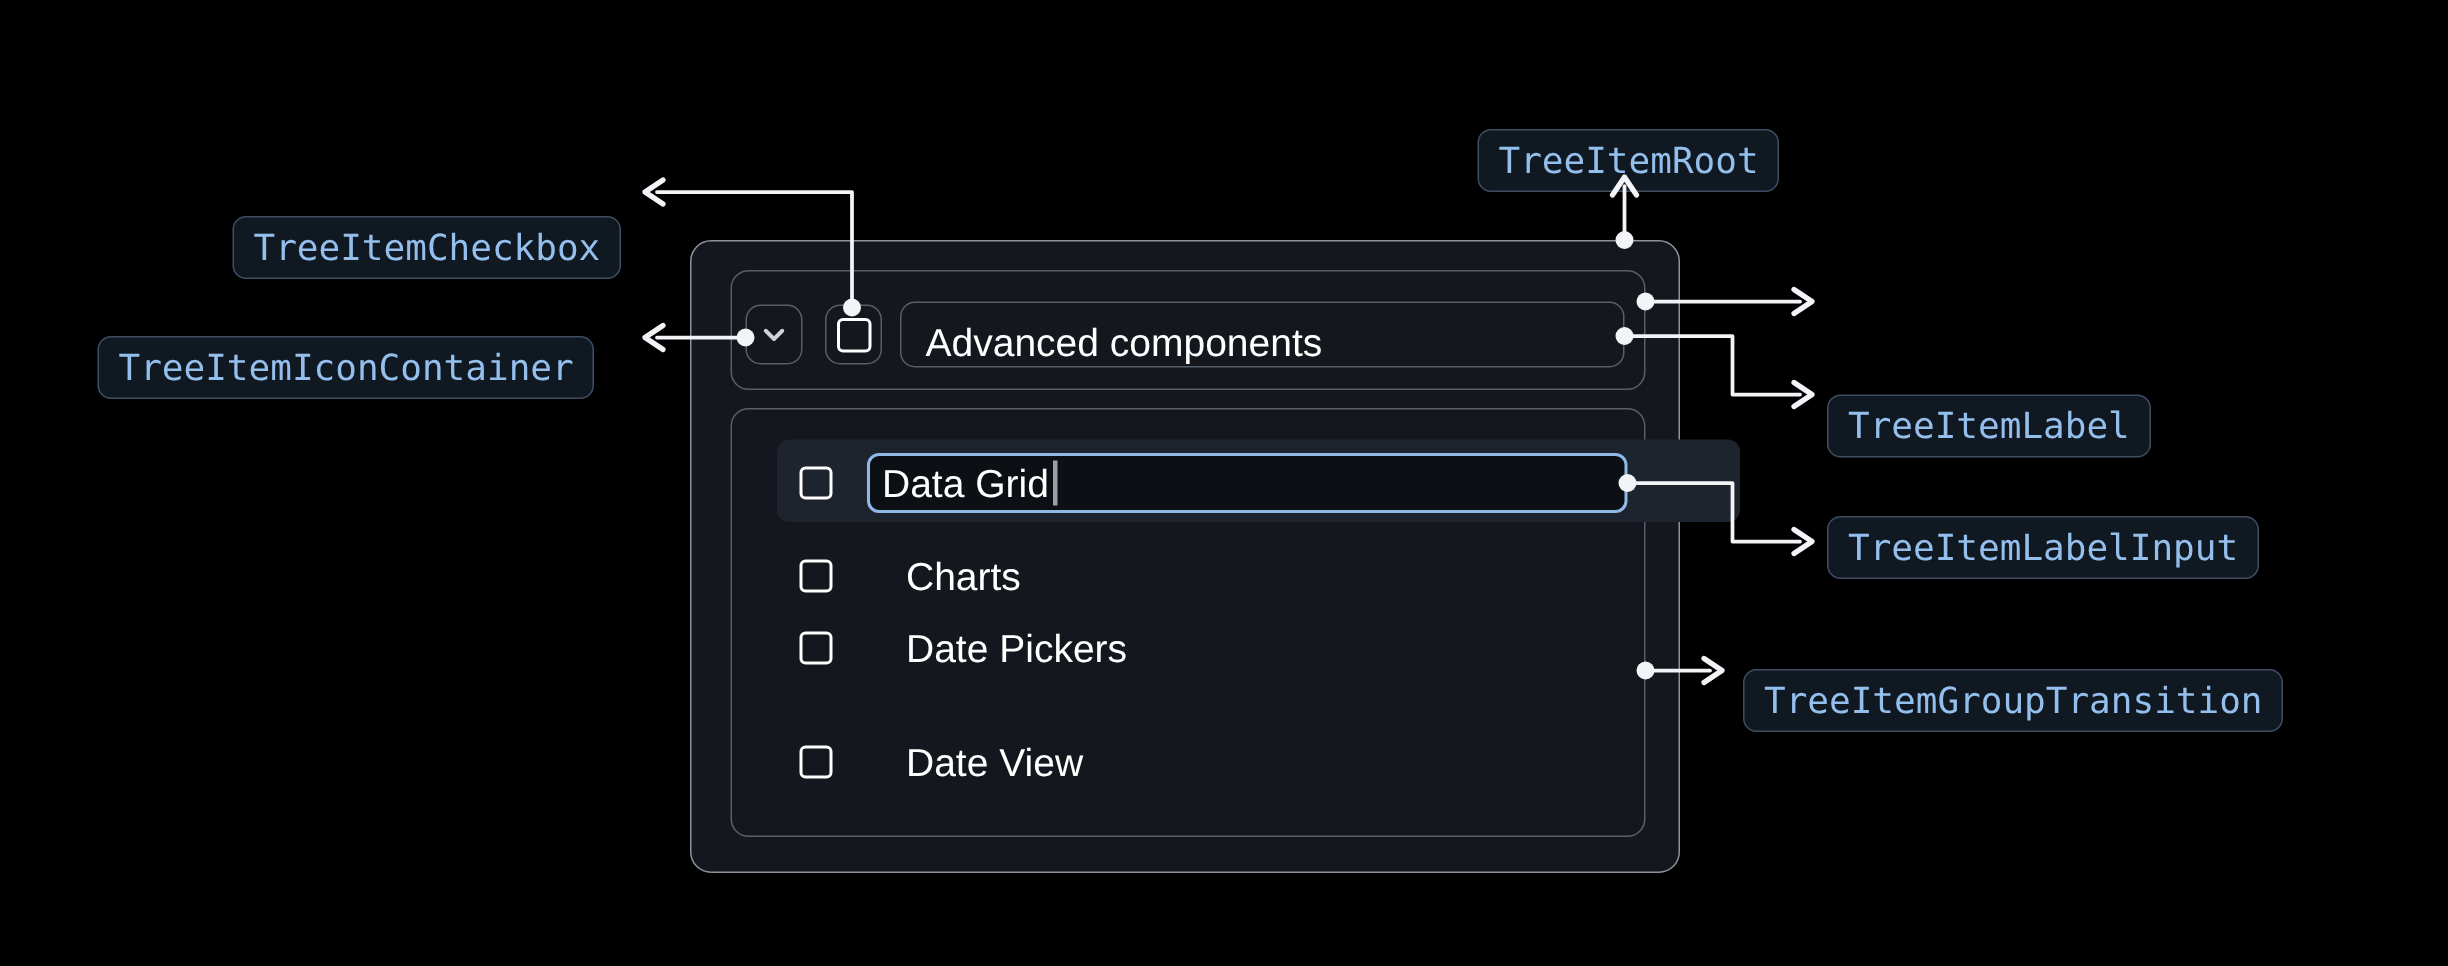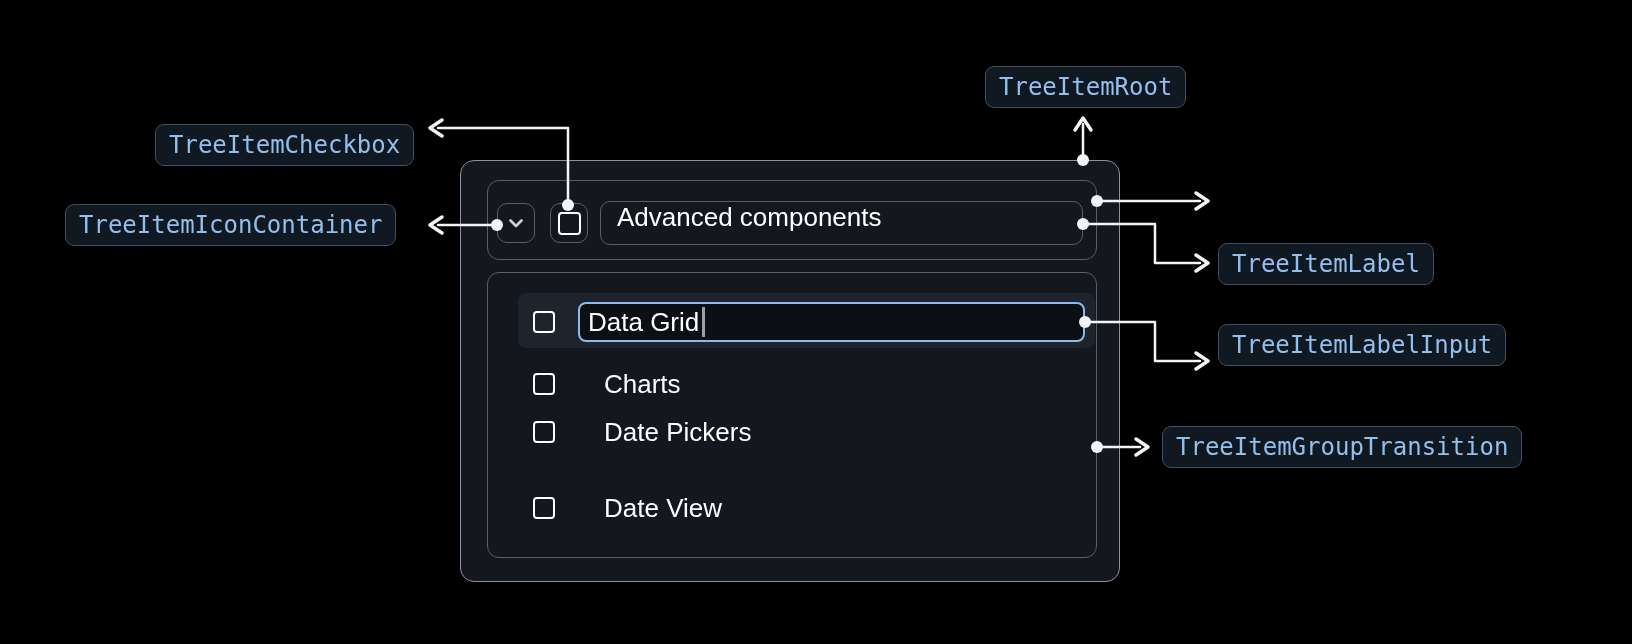--- a/index.html
+++ b/index.html
@@ -7,48 +7,49 @@
     position:relative;width:1632px;height:644px;background:#000000;
     overflow:hidden;font-family:"Liberation Sans", sans-serif;
   }
   
   .badge{
     position:absolute;display:flex;align-items:center;justify-content:center;
     height:42px;padding:0 13px;box-sizing:border-box;
     background:#101821;border:1.5px solid #3f4e63;border-radius:9px;
     color:#94bfed;font-family:"DejaVu Sans Mono", monospace;font-size:24px;
     white-space:nowrap;
+    margin-top:20px;
   }
   
   .root-box{
     position:absolute;left:460px;top:160px;width:660px;height:422px;
     box-sizing:border-box;background:#14181e;
     border:1.5px solid #8b939e;border-radius:14px;
   }
   .content-box{
     position:absolute;left:487px;top:180px;width:610px;height:80px;
     box-sizing:border-box;border:1.5px solid #575f6a;border-radius:12px;
   }
   .icon-frame{
     position:absolute;box-sizing:border-box;width:38px;height:40px;
     border:1.5px solid #575f6a;border-radius:10px;
     display:flex;align-items:center;justify-content:center;
   }
   .label-box{
     position:absolute;left:600px;top:201px;width:483px;height:44px;
     box-sizing:border-box;border:1.5px solid #575f6a;border-radius:10px;
-    display:flex;align-items:flex-start;padding-left:16px;
+    display:flex;align-items:flex-end;padding-left:16px;
     color:#ffffff;font-size:26px;
   }
   .group-box{
     position:absolute;left:487px;top:272px;width:610px;height:286px;
     box-sizing:border-box;border:1.5px solid #575f6a;border-radius:12px;
   }
   .tree-row{
-    position:absolute;left:518px;width:577px;height:44px;
+    position:absolute;left:518px;width:642px;height:44px;
     display:flex;align-items:center;
   }
   .tree-row .row-label{color:#ffffff;font-size:26px;margin-left:86px;}
   .row-editing{
     top:293px;height:55px;background:#1d242d;border-radius:8px;
   }
   .cbx{
     position:absolute;left:15px;width:22px;height:22px;box-sizing:border-box;
     border:2.5px solid #ffffff;border-radius:4px;background:transparent;
   }

